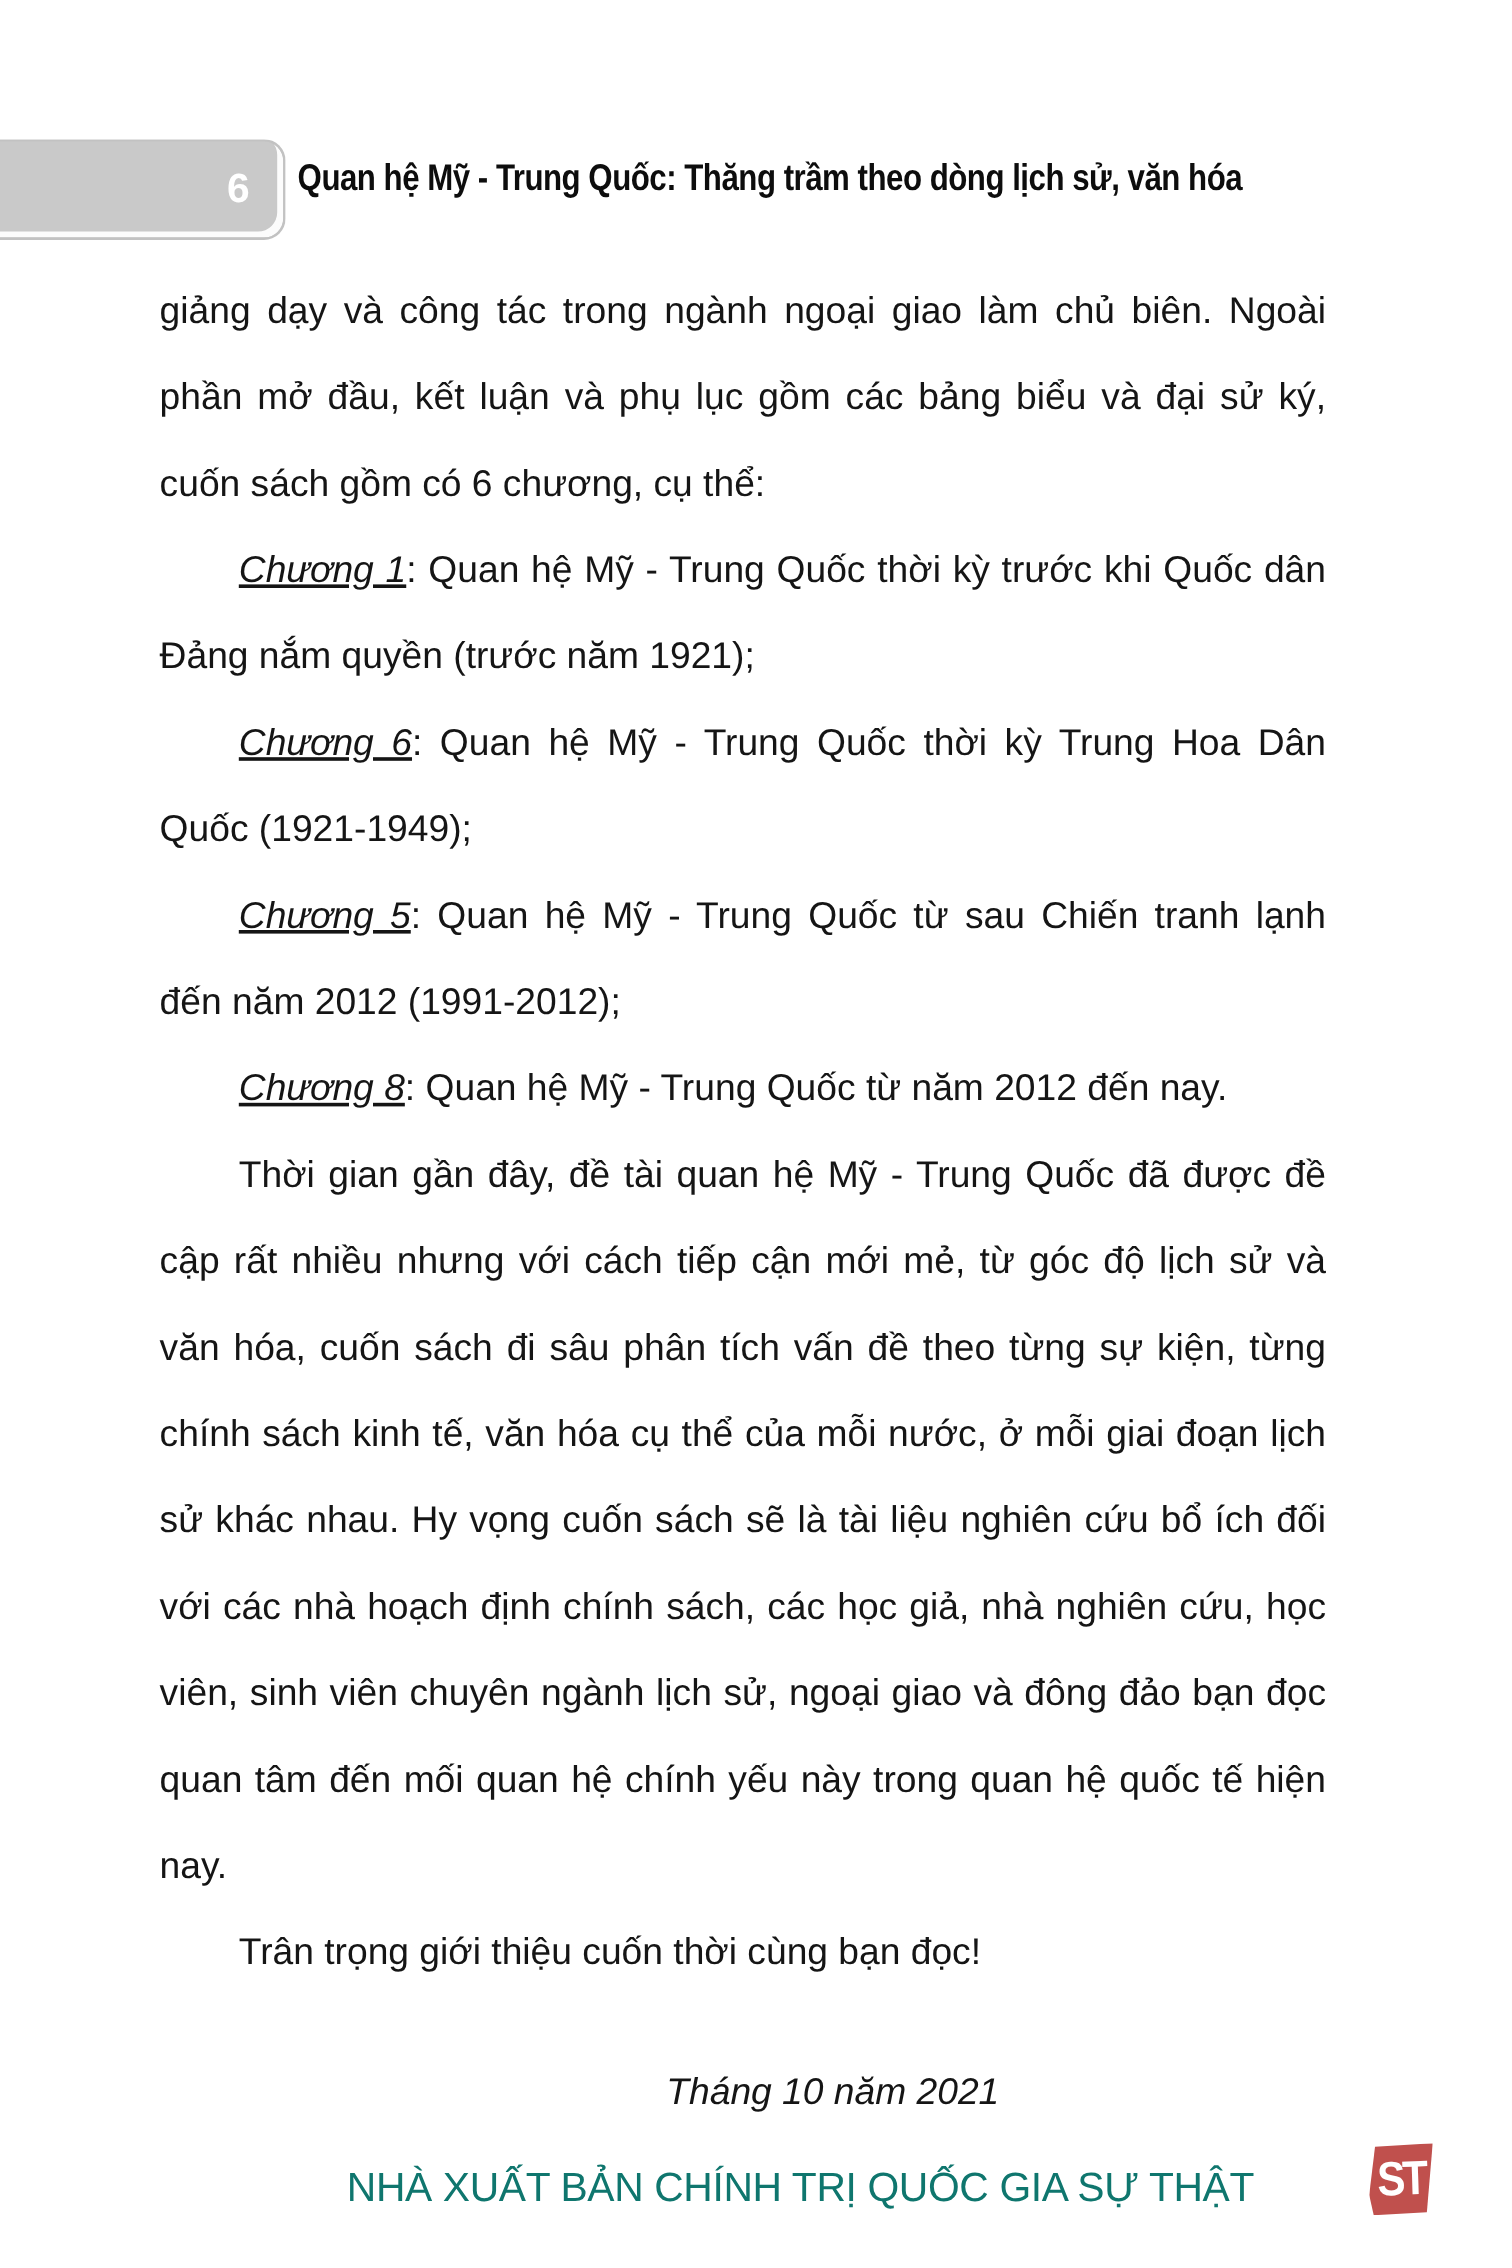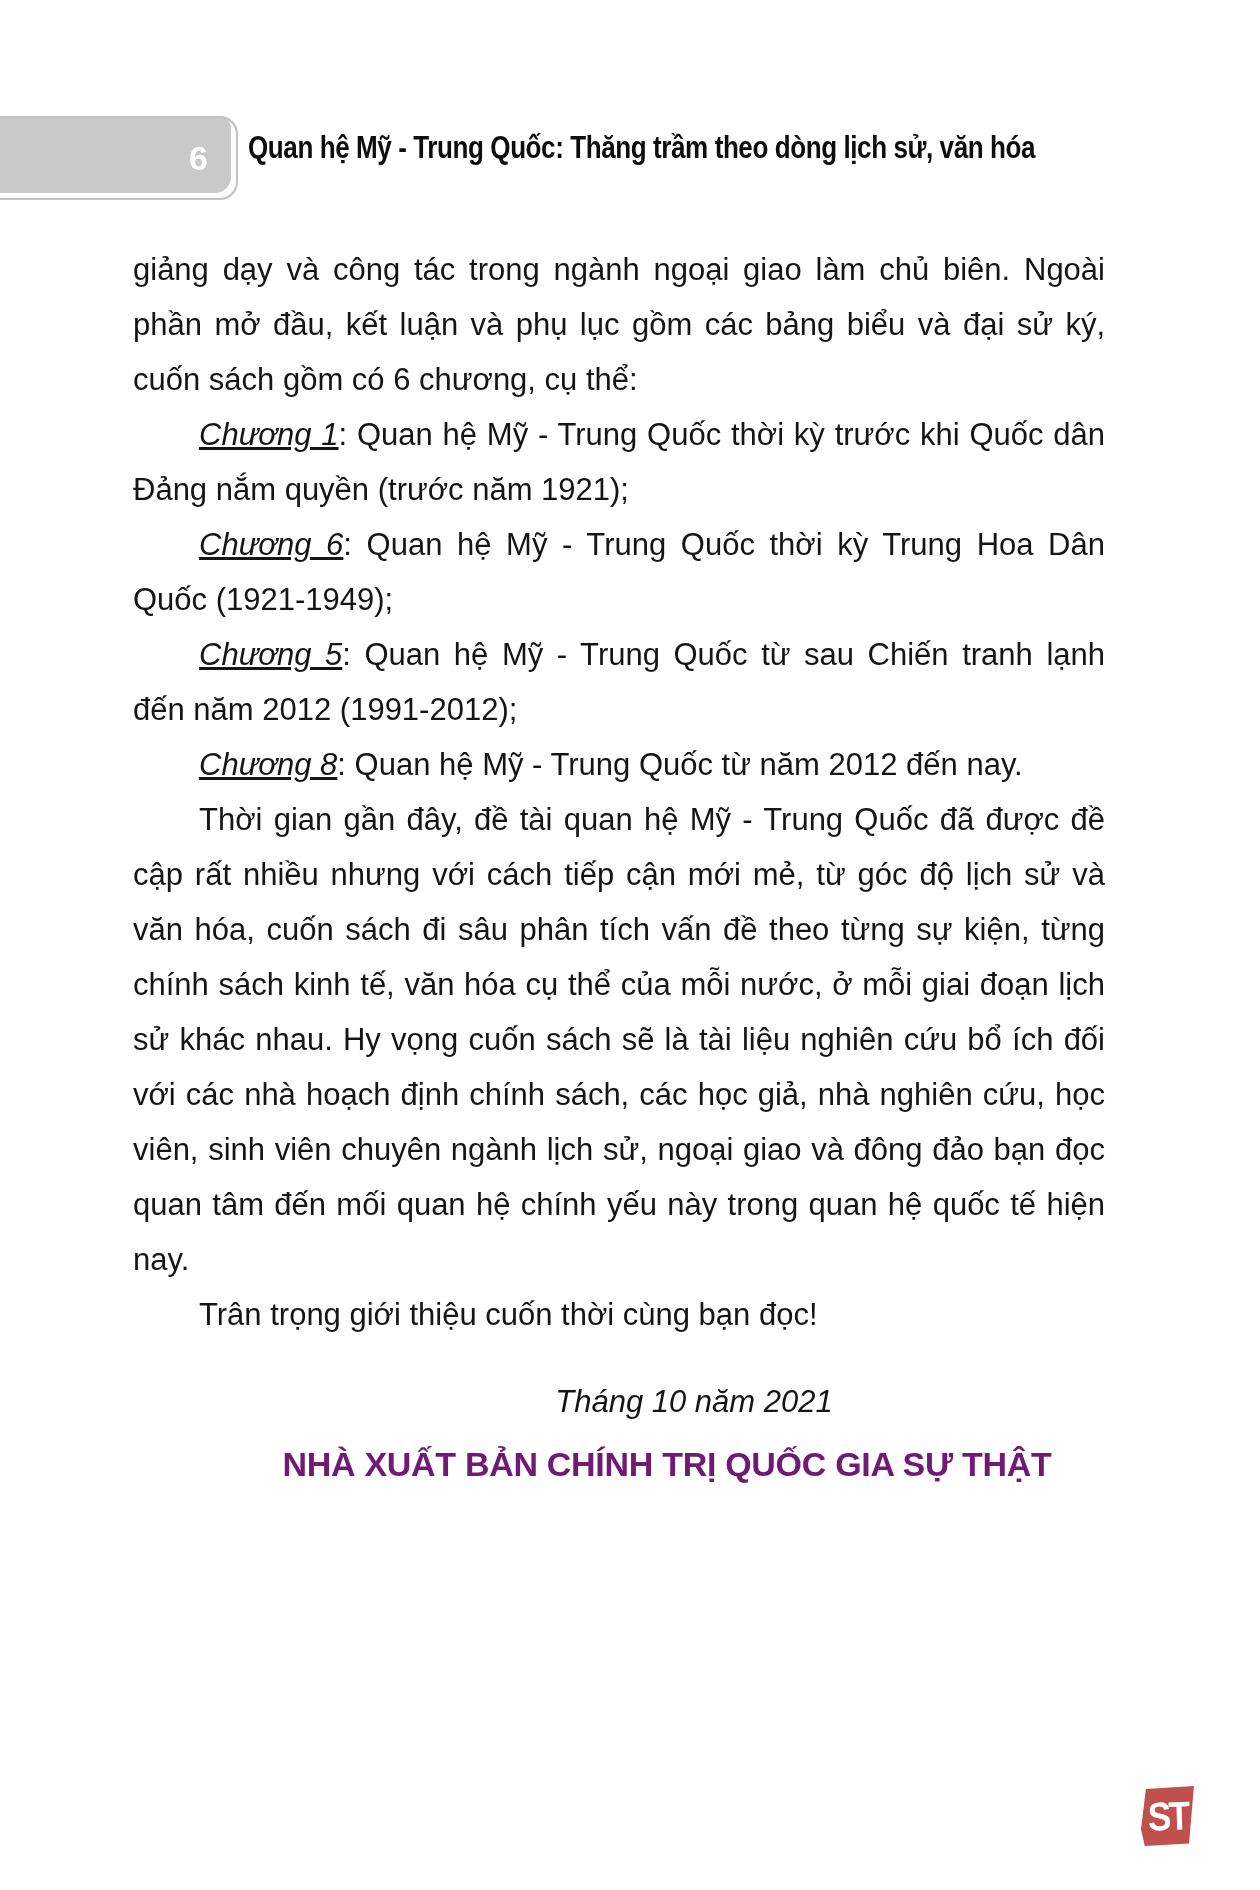--- a/index.html
+++ b/index.html
@@ -42,46 +42,45 @@
     font-size: 31px;
     font-weight: bold;
     white-space: nowrap;
     letter-spacing: -0.5px;
     transform: scaleX(0.84);
     transform-origin: left center;
     color: #0d0d0d;
   }
   .content {
     position: absolute;
-    left: 133px; top: 242px;
+    left: 133px; top: 223px;
     width: 972px;
     font-size: 31px;
-    line-height: 55px;
+    line-height: 72px;
     text-align: justify;
     color: #151515;
   }
   .content p { margin: 0; }
   .content p.indent { text-indent: 66px; }
   .lead { font-style: italic; text-decoration: underline; }
   .date-line {
-    margin-top: 32px;
+    margin-top: 44px;
     padding-left: 150px;
     text-align: center;
     font-style: italic;
     font-size: 31px;
   }
   .publisher-line {
     margin-top: 8px;
     padding-left: 96px;
     text-align: center;
     font-size: 34px;
     letter-spacing: -0.3px;
     white-space: nowrap;
-    color: #701a75;
-    font-weight: bold;
+    color: #0f766e;
   }
   .st-logo {
     position: absolute;
     left: 1141px; top: 1786px;
     width: 54px; height: 60px;
     background: #c0504d;
     clip-path: polygon(9% 5%, 98% 0%, 89% 96%, 7% 100%, 0% 72%);
     display: flex; align-items: center; justify-content: center;
   }
   .st-logo .st-text {

